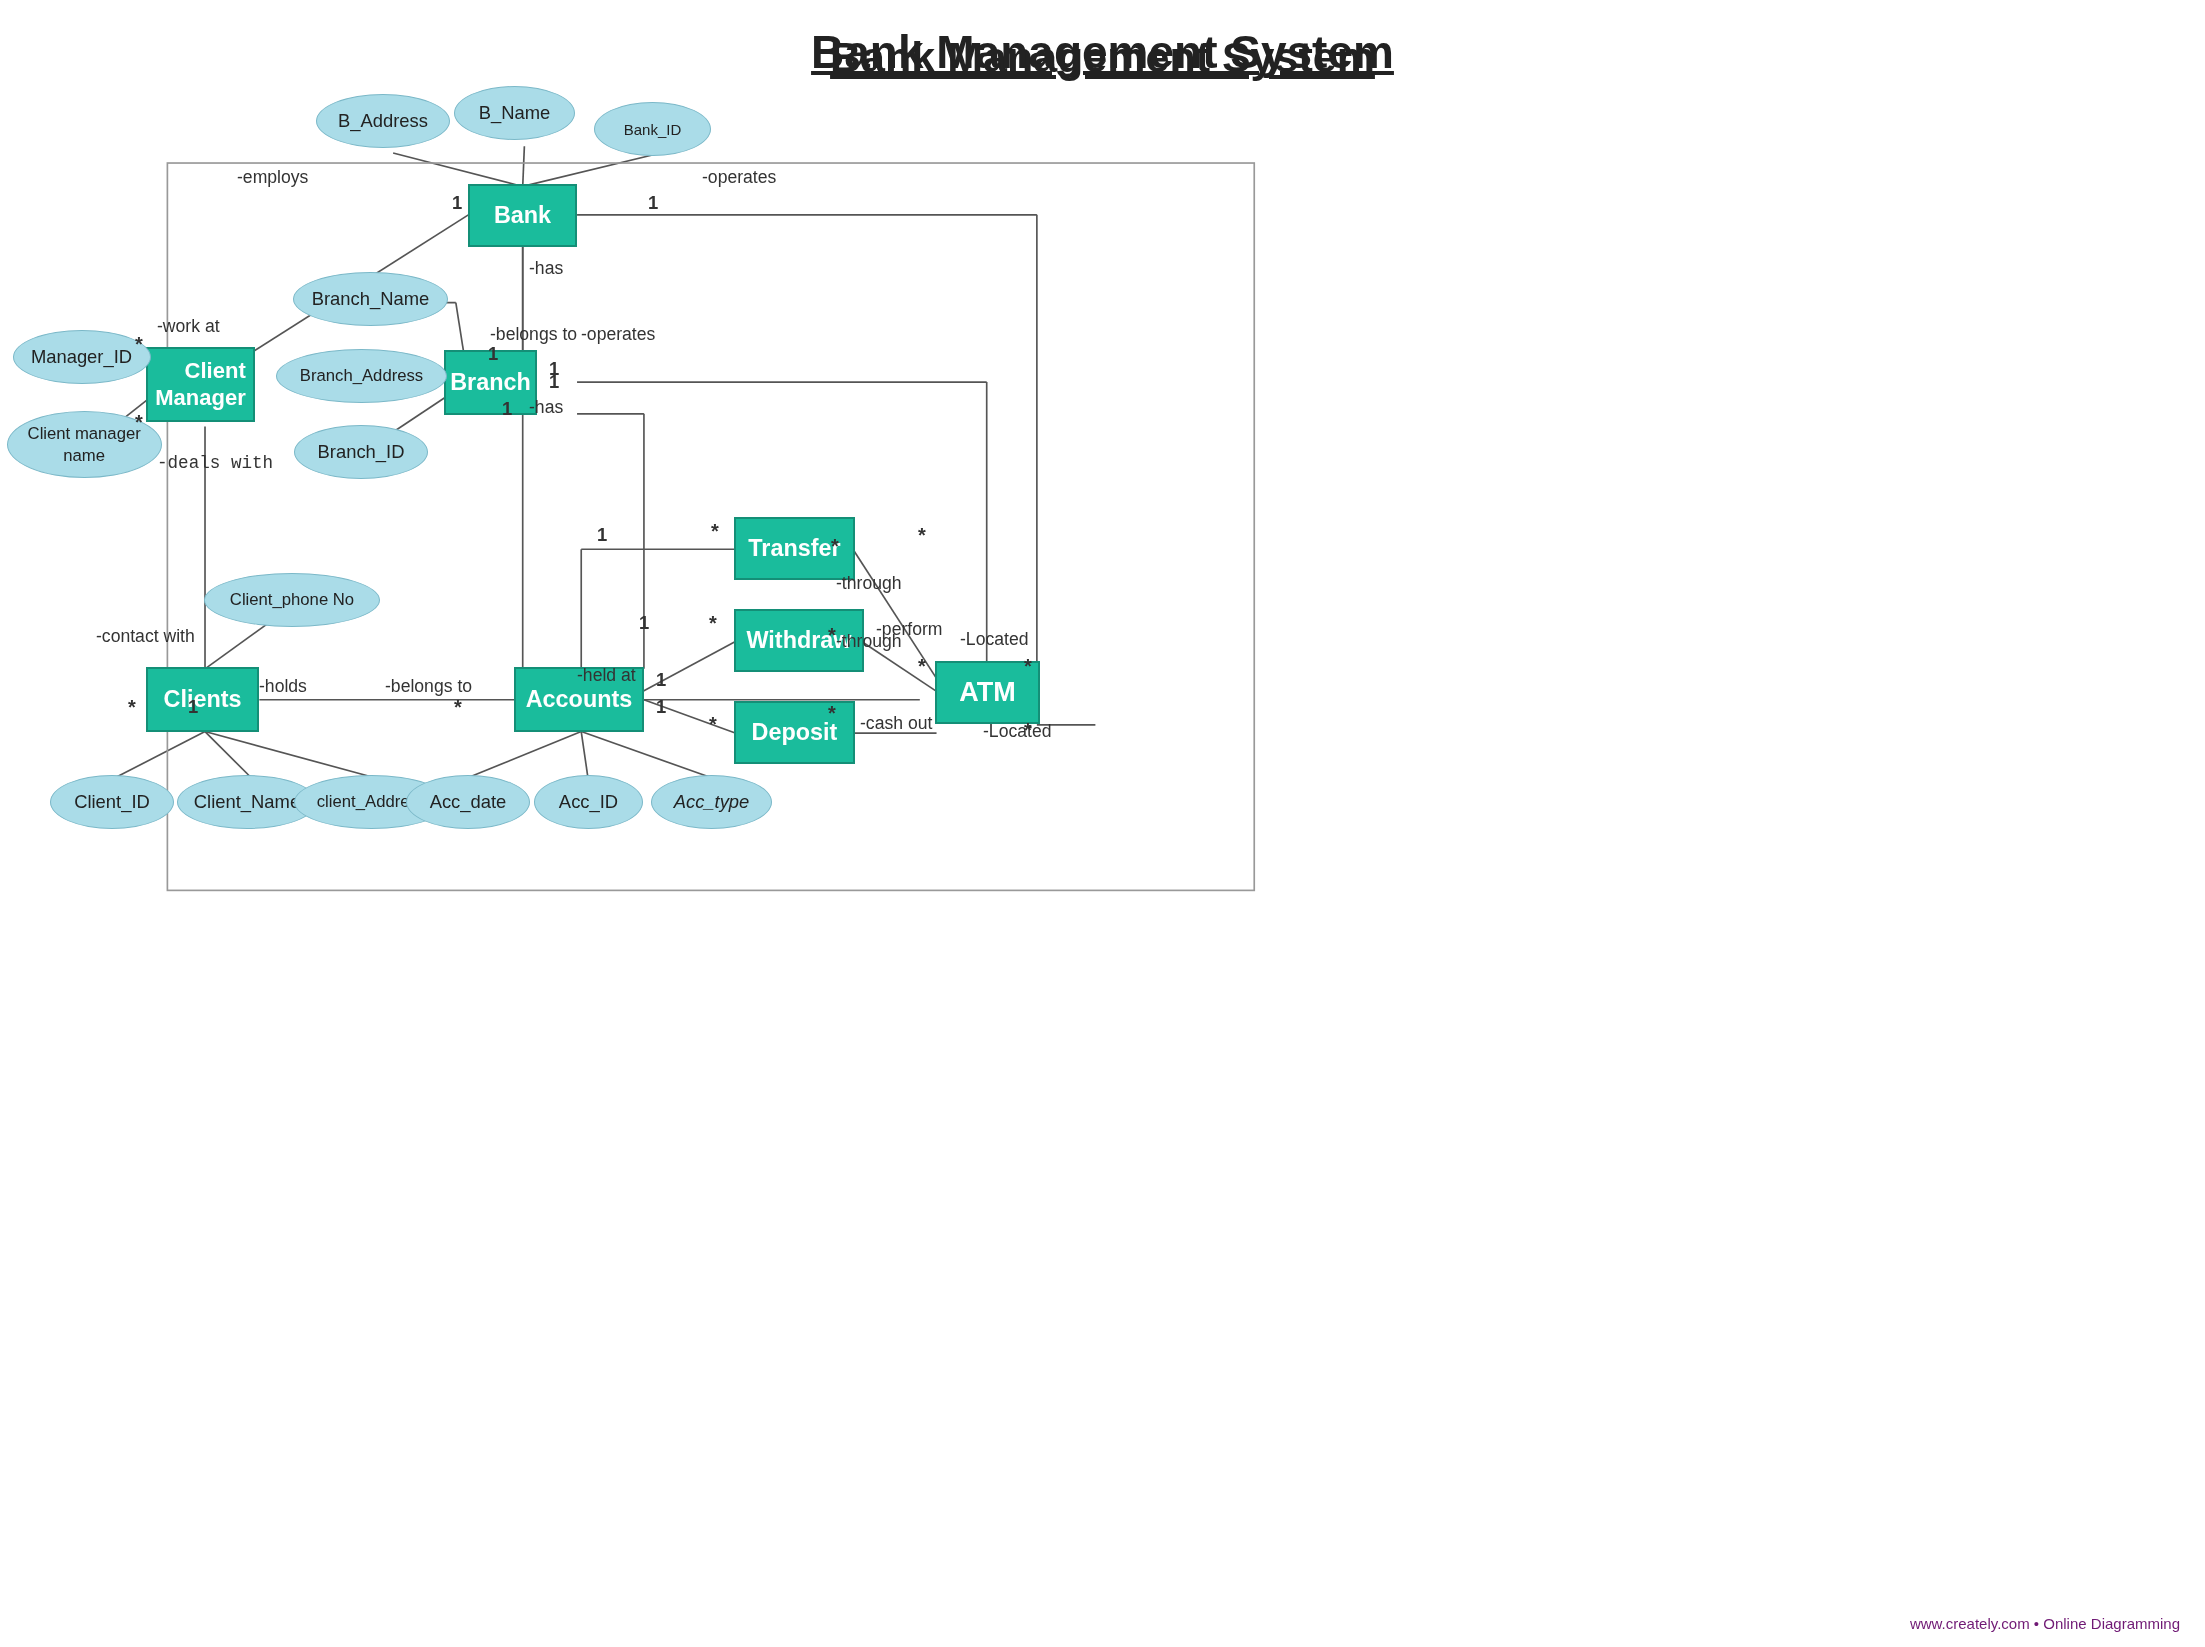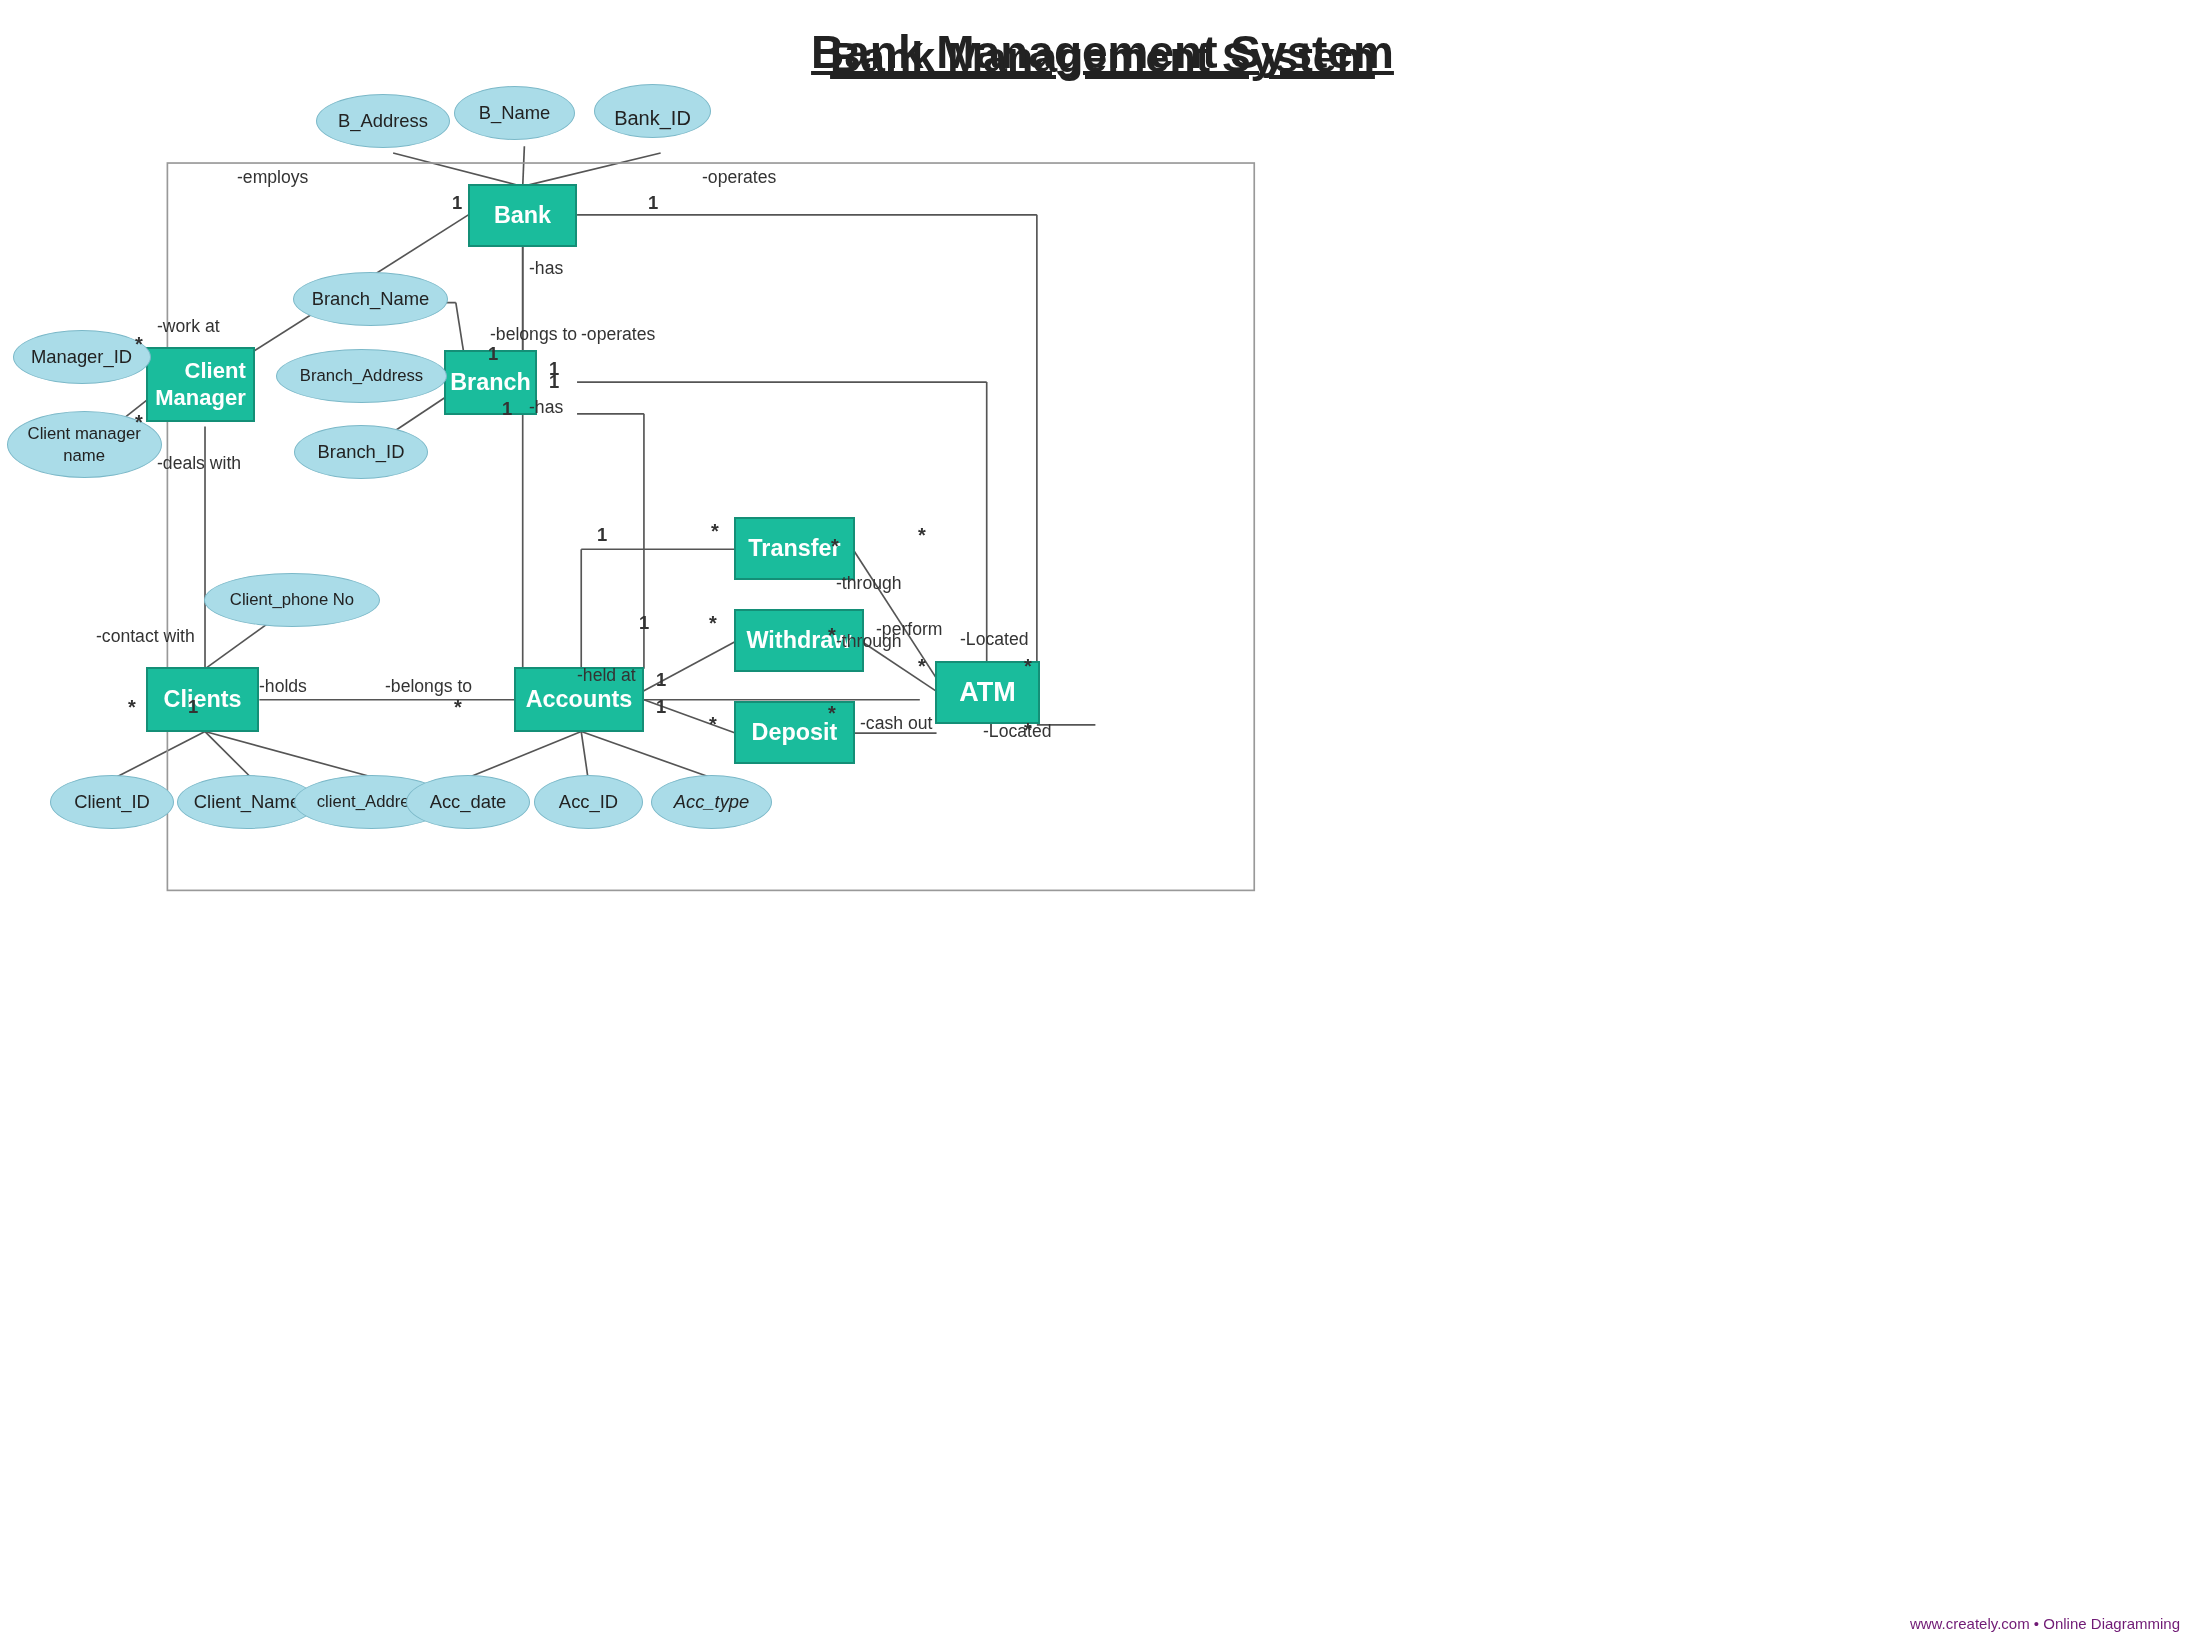--- a/index.html
+++ b/index.html
@@ -191,21 +191,21 @@
   </div>
 
   <div class="attribute" style="left:316px;top:94px;width:134px;height:54px;font-size:18.4px;">
     <span>B_Address</span>
   </div>
 
   <div class="attribute" style="left:454px;top:86px;width:121px;height:54px;font-size:18.4px;">
     <span>B_Name</span>
   </div>
 
-  <div class="attribute" style="left:594px;top:84px;width:117px;height:54px;font-size:20px;align-items:flex-end;">
+  <div class="attribute" style="left:594px;top:102px;width:117px;height:54px;font-size:15px;">
     <span>Bank_ID</span>
   </div>
 
   <div class="attribute" style="left:293px;top:272px;width:155px;height:54px;font-size:18.4px;">
     <span>Branch_Name</span>
   </div>
 
   <div class="attribute" style="left:276px;top:349px;width:171px;height:54px;font-size:16.7px;">
     <span>Branch_Address</span>
   </div>
@@ -257,21 +257,21 @@
   <span class="line-label" style="left:529px;top:258px;font-size:17.6px;">-has</span>
 
   <span class="line-label" style="left:490px;top:324px;font-size:17.6px;">-belongs to</span>
 
   <span class="line-label" style="left:581px;top:324px;font-size:17.6px;">-operates</span>
 
   <span class="line-label" style="left:529px;top:397px;font-size:17.6px;">-has</span>
 
   <span class="line-label" style="left:157px;top:316px;font-size:17.6px;">-work at</span>
 
-  <span class="line-label" style="left:157px;top:453px;font-size:17.6px;">-deals with</span>
+  <span class="line-label" style="left:157px;top:453px;font-size:17.6px;font-family:Liberation Mono, monospace;">-deals with</span>
 
   <span class="line-label" style="left:96px;top:626px;font-size:17.6px;">-contact  with</span>
 
   <span class="line-label" style="left:259px;top:676px;font-size:17.6px;">-holds</span>
 
   <span class="line-label" style="left:385px;top:676px;font-size:17.6px;">-belongs to</span>
 
   <span class="line-label" style="left:577px;top:665px;font-size:17.6px;">-held at</span>
 
   <span class="line-label" style="left:836px;top:573px;font-size:17.6px;">-through</span>

